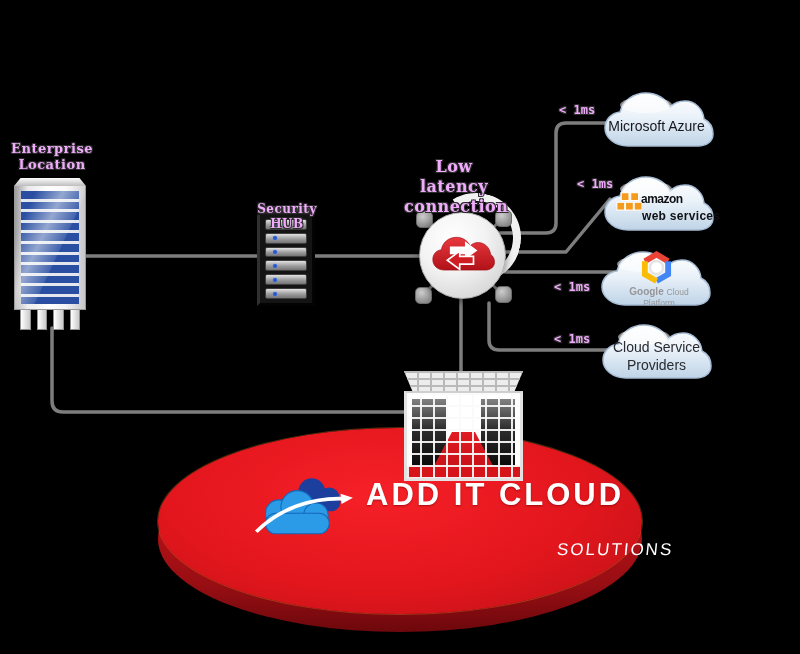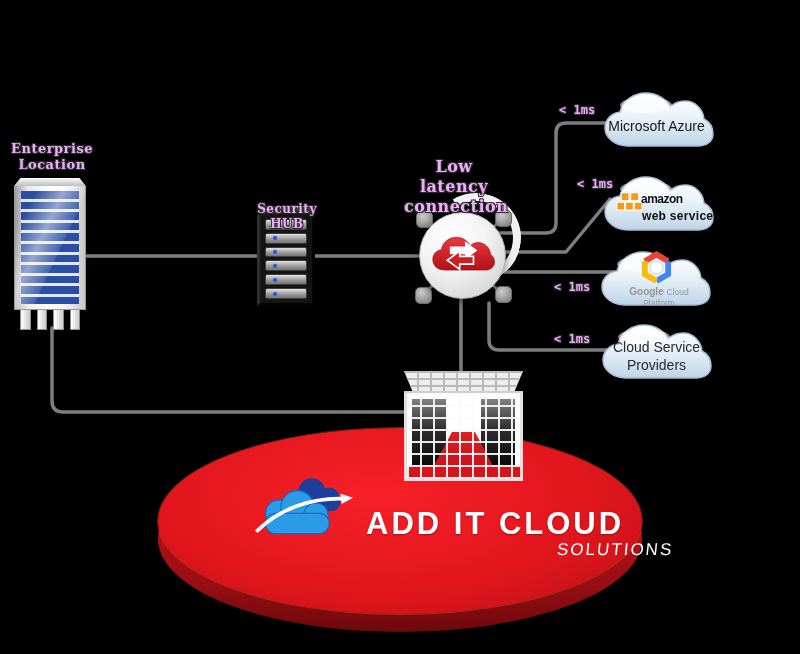--- a/index.html
+++ b/index.html
@@ -73,21 +73,21 @@
   #lat-csp{left:554px;top:332px;}
 
   
   #platform-rim{left:158px;top:446px;width:484px;height:186px;border-radius:50%;z-index:2;
       background:linear-gradient(180deg,#c01218 30%,#970e13 75%,#6d080c);}
   #platform-top{left:158px;top:428px;width:484px;height:186px;border-radius:50%;z-index:3;
       background:radial-gradient(ellipse at 45% 36%,#f62028 0%,#e3161d 55%,#c51218 88%,#b40f15 100%);
       box-shadow:0 0 0 1px rgba(248,150,40,.3);}
   #brand-logo{left:248px;top:468px;z-index:4;}
   #brand-text{left:366px;top:477px;z-index:4;color:#fff;font-weight:bold;font-size:31px;
-      letter-spacing:3px;white-space:nowrap;text-shadow:0 1px 2px rgba(120,0,0,.6);margin-top:29px;}
+      letter-spacing:3px;white-space:nowrap;text-shadow:0 1px 2px rgba(120,0,0,.6);}
   #tagline-text{left:557px;top:540px;z-index:4;color:#fff;font-size:17px;letter-spacing:2px;
       transform:skewX(-6deg);white-space:nowrap;}
 
   
   #cage{left:404px;top:371px;width:119px;height:110px;z-index:5;}
   #cage .ctop{height:20px;clip-path:polygon(0 0,100% 0,93% 100%,7% 100%);
       background-color:#ededed;
       background-image:repeating-linear-gradient(90deg,#b9b9b9 0 2px,transparent 2px 13px),
                        repeating-linear-gradient(180deg,#b9b9b9 0 2px,transparent 2px 7px);}
   #cage .cfront{height:90px;border:3px solid #e2e2e2;border-top:2px solid #cfcfcf;background:#fff;

